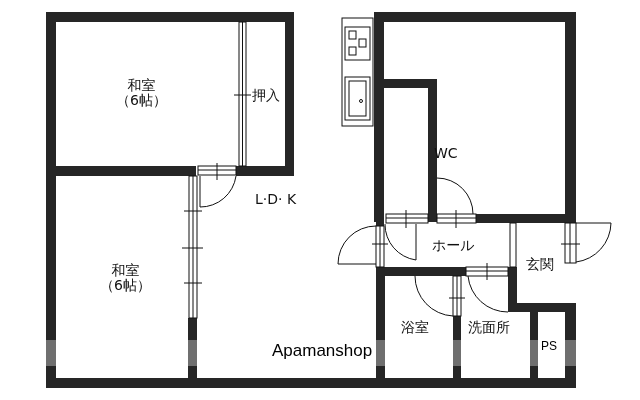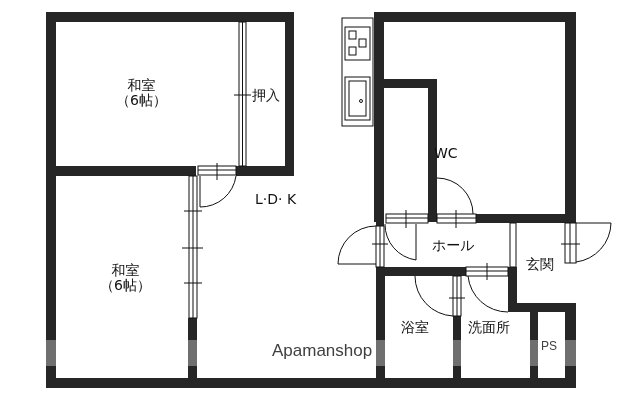--- a/index.html
+++ b/index.html
@@ -4,21 +4,21 @@
 <style>
   html, body { margin: 0; padding: 0; background: #ffffff; }
   body { width: 640px; height: 400px; position: relative; overflow: hidden;
          font-family: "DejaVu Sans", sans-serif; }
   .plan { position: absolute; left: 8px; top: 0; width: 640px; height: 280px; }
   .wall { position: absolute; background: #262626; }
   .label { position: absolute; color: #111; font-size: 14px; line-height: 15px; text-align: center; white-space: nowrap; }
   .sub { font-size: 14px; }
   .band { position: absolute; left: 38px; top: 340px; width: 530px; height: 26px; background: rgba(140,140,140,0.72); pointer-events: none; }
   .band-white { position: absolute; background: #ffffff; }
-  .wm { position: absolute; color: #404040; font-size: 17px; font-family: "Liberation Sans", sans-serif; }
+  .wm { position: absolute; color: #000000; font-size: 17px; font-family: "Liberation Sans", sans-serif; }
   svg { position: absolute; left: 0; top: 0; }
 </style>
 </head>
 <body>
 
 <div class="plan">
 
   <div class="wall" style="left:38px;top:12px;width:247px;height:10px;"></div>
   <div class="wall" style="left:366px;top:12px;width:202px;height:10px;"></div>
   <div class="wall" style="left:38px;top:12px;width:10px;height:376px;"></div>

